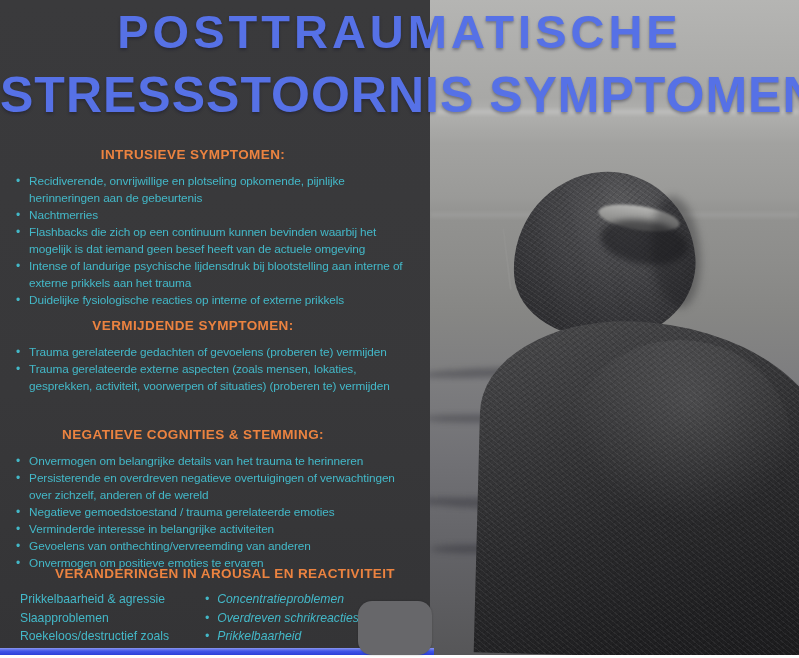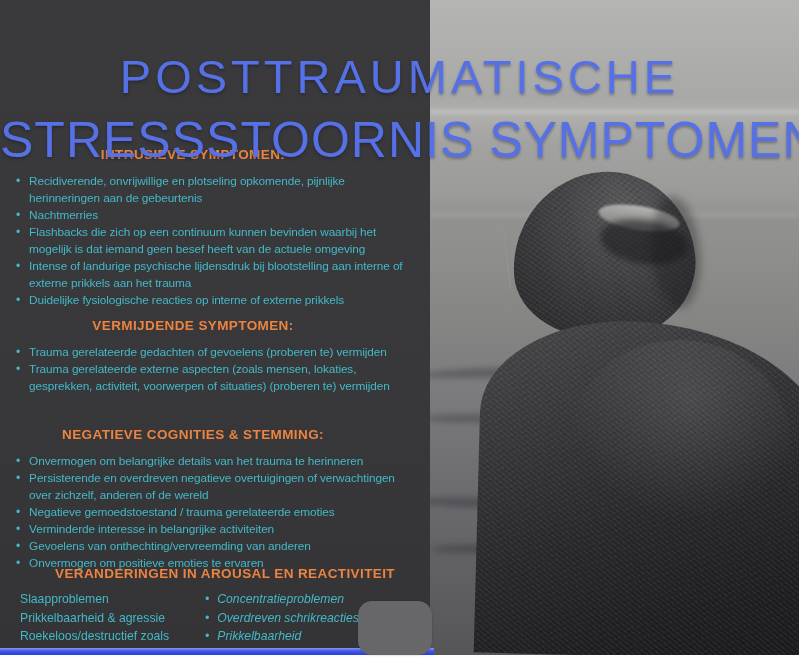--- a/index.html
+++ b/index.html
@@ -56,21 +56,21 @@
     border-radius:42% 58% 0 0 / 95px 135px;
     background:linear-gradient(160deg,#4a4a4c 0%,#39393b 28%,#2a2a2c 55%,#202022 80%,#1b1b1d 100%);
     transform:rotate(1.5deg);
   }
   .body-highlight{
     position:absolute;left:140px;top:340px;width:220px;height:200px;border-radius:50%;
     background:radial-gradient(circle at 55% 30%, rgba(255,255,255,0.10), transparent 65%);
   }
   
   .title{position:absolute;left:0;top:8px;width:100%;z-index:8;text-align:center;
-    color:#5671e6;font-weight:normal;text-shadow:0 2px 3px rgba(15,15,40,0.35);margin-top:45px;}
+    color:#5671e6;font-weight:bold;text-shadow:0 2px 3px rgba(15,15,40,0.35);}
   .title-line1{font-size:47px;letter-spacing:4px;line-height:1;white-space:nowrap;}
   .title-line2{font-size:50px;letter-spacing:1px;line-height:1;margin-top:15px;white-space:nowrap;}
   
   .section{position:absolute;left:0;width:430px;z-index:5;}
   .sec1{top:147px;} .sec2{top:318px;} .sec3{top:427px;} .sec4{top:566px;}
   .sec-heading{
     color:#ec8340;font-weight:bold;font-size:13.5px;letter-spacing:.4px;
     text-align:center;padding-right:44px;margin:0 0 11px 0;
   }
   .sec4 .sec-heading{text-align:center;padding:0 0 0 20px;margin-bottom:9px;}
@@ -153,22 +153,22 @@
       <li>Verminderde interesse in belangrijke activiteiten</li>
       <li>Gevoelens van onthechting/vervreemding van anderen</li>
       <li>Onvermogen om positieve emoties te ervaren</li>
     </ul>
   </div>
 
   <div class="section sec4">
     <h2 class="sec-heading">VERANDERINGEN IN AROUSAL EN REACTIVITEIT</h2>
     <div class="cols">
       <ul class="plain">
+        <li>Prikkelbaarheid &amp; agressie</li>
         <li>Slaapproblemen</li>
-        <li>Prikkelbaarheid &amp; agressie</li>
         <li>Roekeloos/destructief zoals</li>
       </ul>
       <ul class="dotted">
         <li>Concentratieproblemen</li>
         <li>Overdreven schrikreacties</li>
         <li>Prikkelbaarheid</li>
       </ul>
     </div>
   </div>
 

